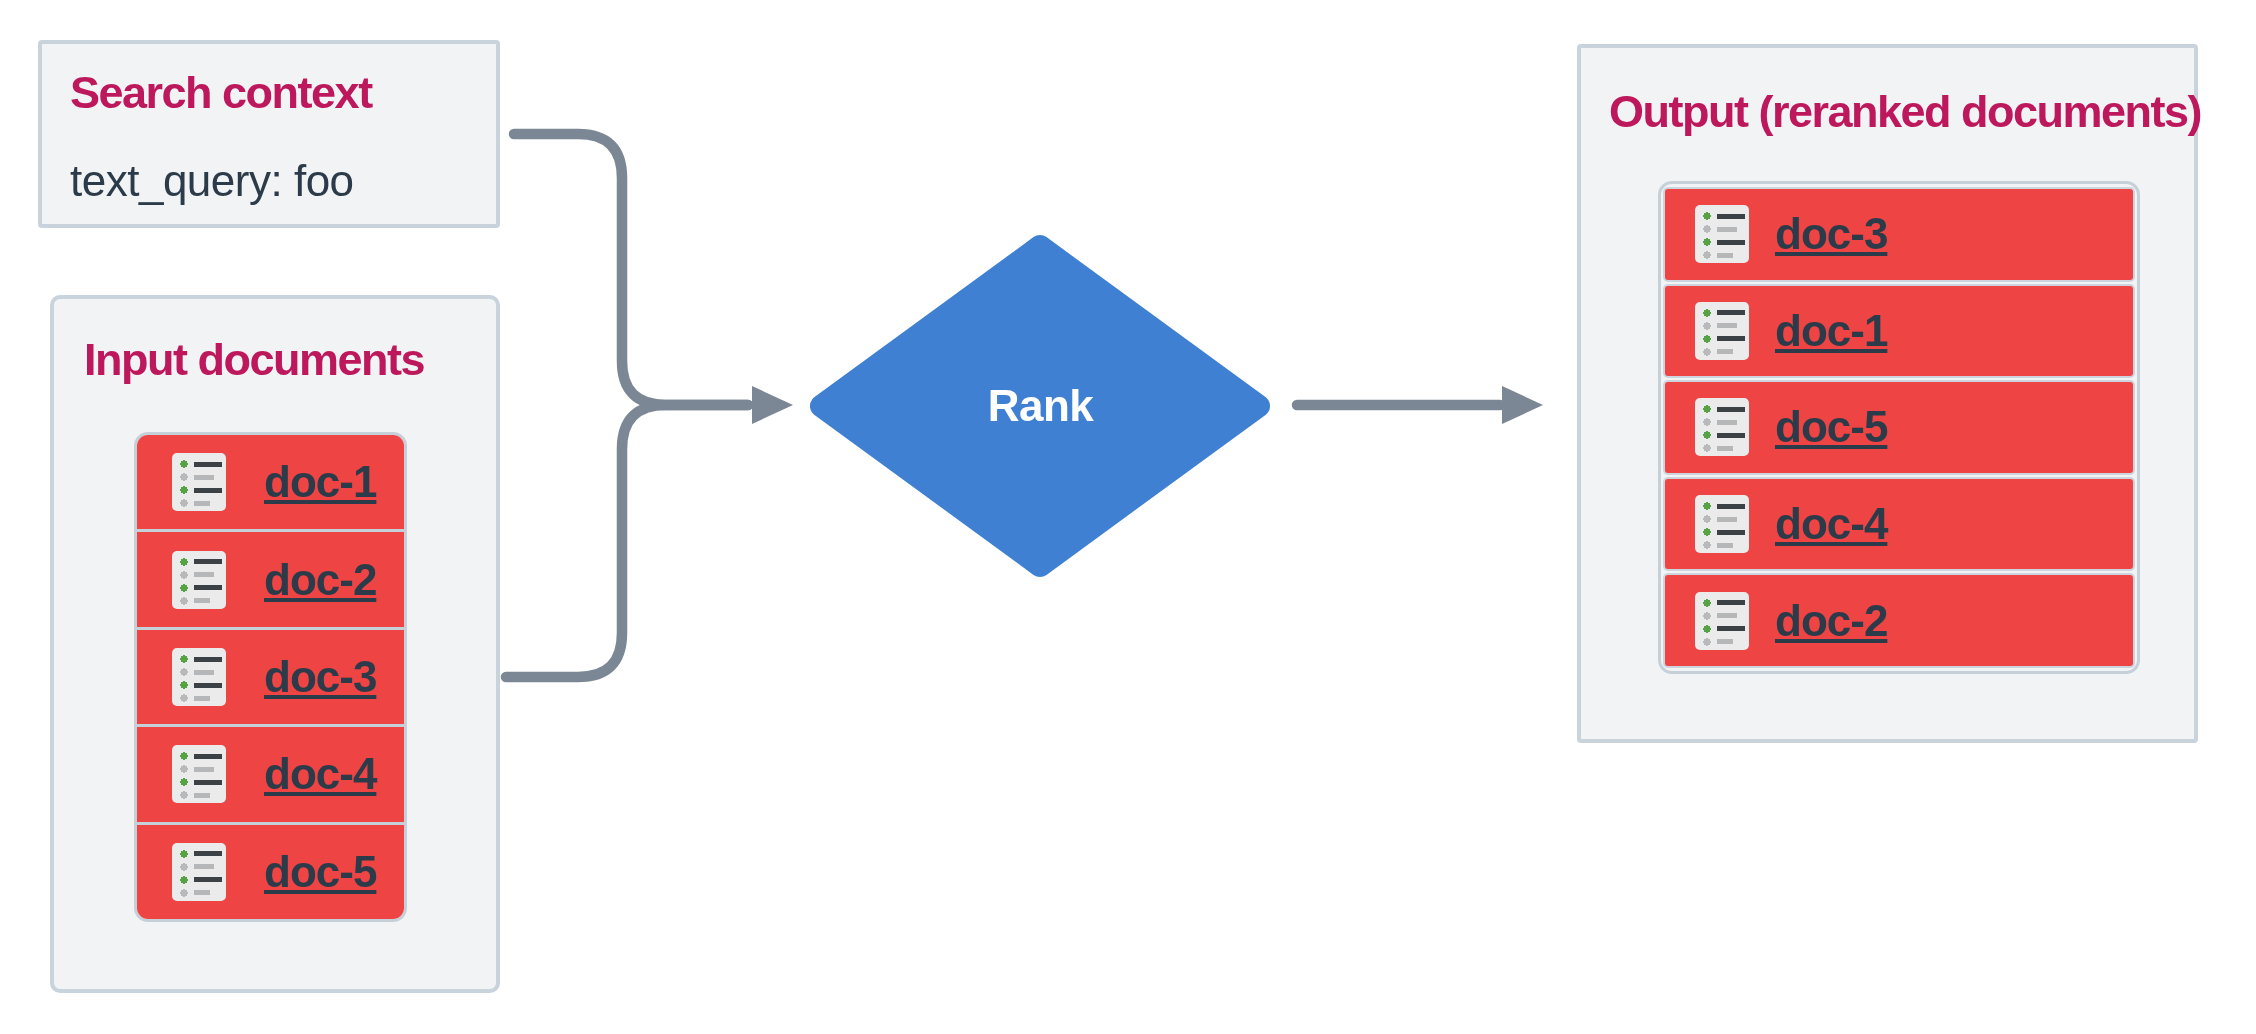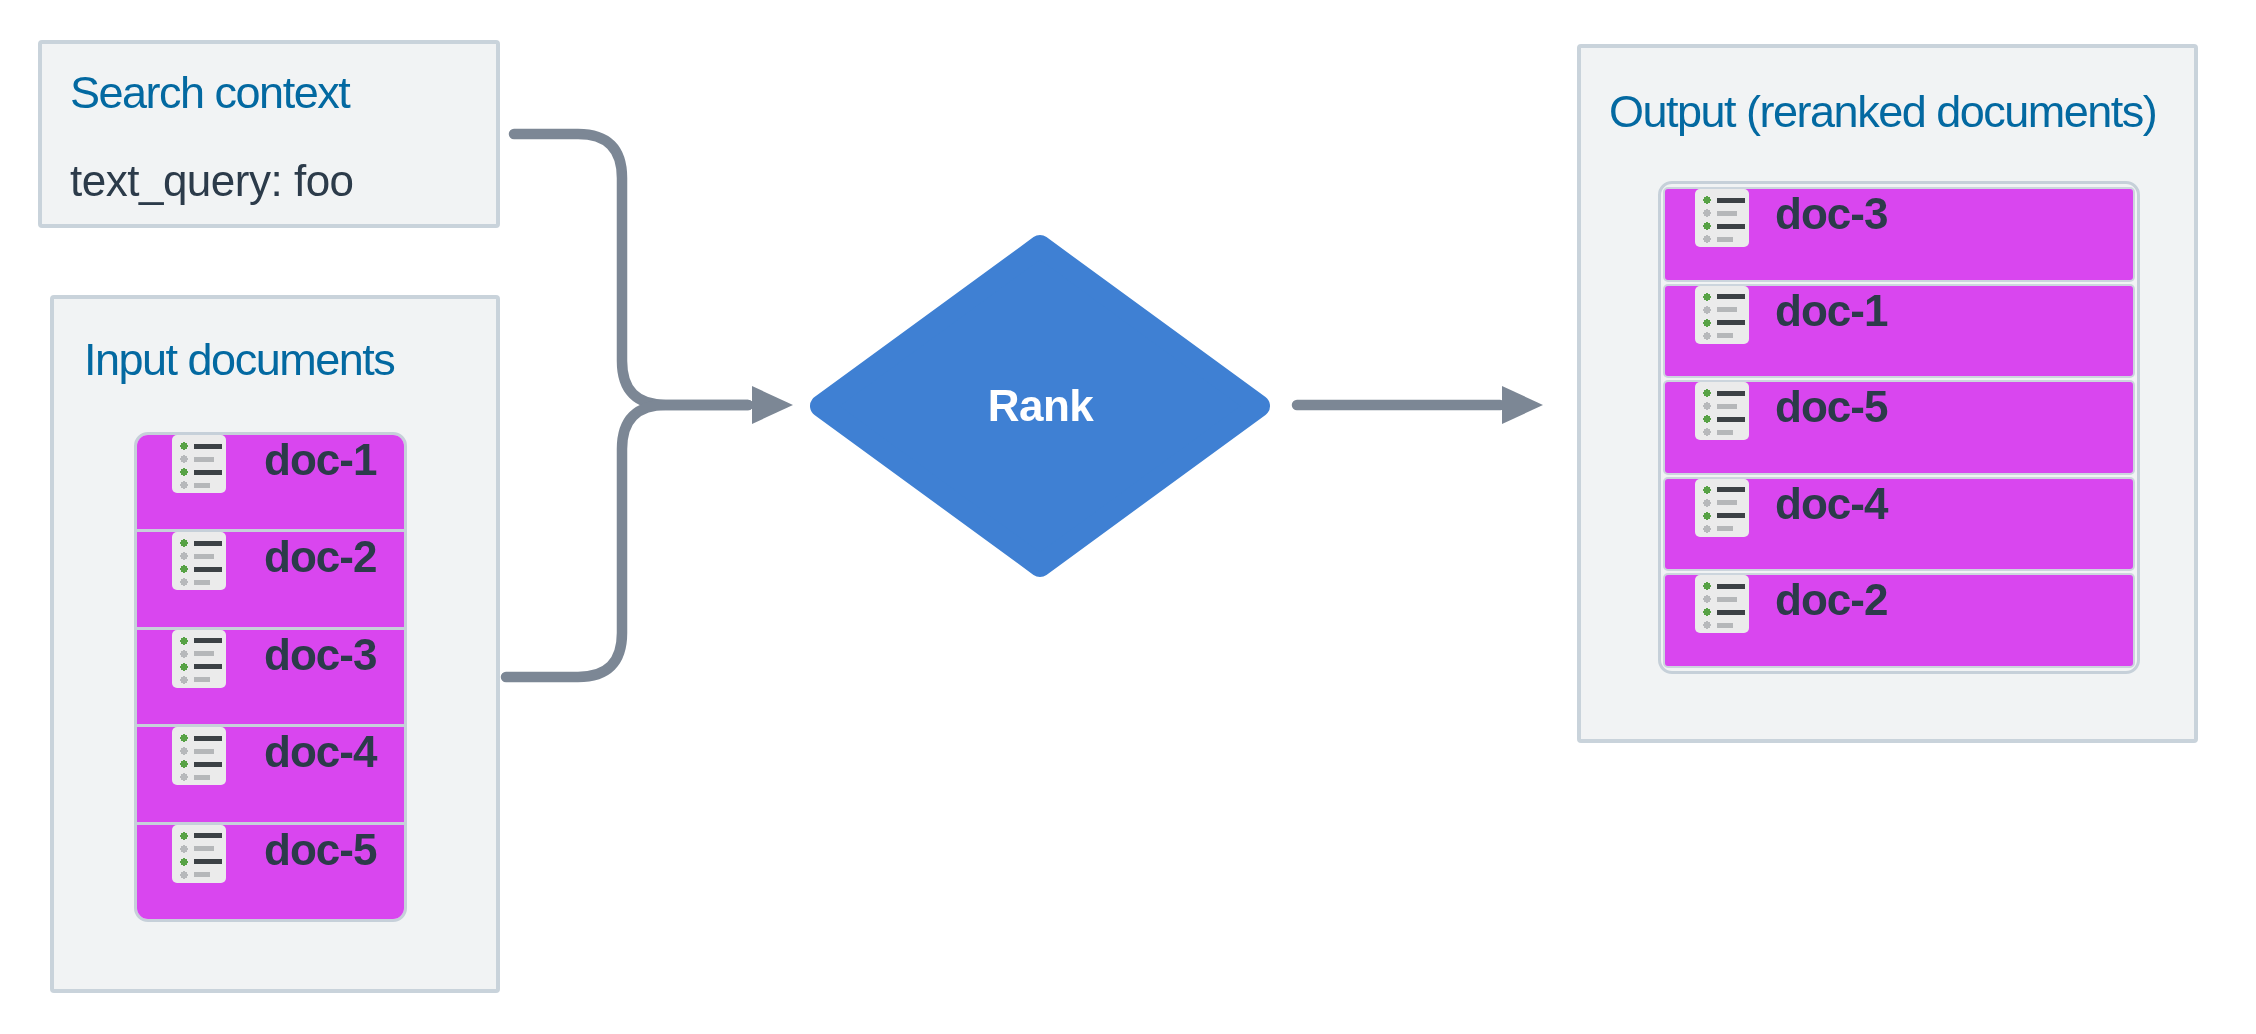--- a/index.html
+++ b/index.html
@@ -16,43 +16,44 @@
   .head{fill:#7c8795;stroke:none;}
   .diamond{fill:#3f80d3;stroke:#3f80d3;stroke-width:22;stroke-linejoin:round;}
 
   
   .box{
     position:absolute;background:#f1f3f4;
     border:4px solid #c9d3db;border-radius:4px;box-sizing:border-box;
   }
   .box-title{
     position:absolute;white-space:nowrap;
-    font-size:45px;font-weight:400;letter-spacing:-1.5px;color:#0369a1;
+    font-size:45px;font-weight:700;letter-spacing:-1.5px;color:#be185d;
     line-height:54px;
   }
   .search-box{left:38px;top:40px;width:462px;height:188px;}
   .query-text{
     position:absolute;left:28px;top:110px;white-space:nowrap;
     font-size:44px;font-weight:400;letter-spacing:-0.5px;color:#2c3b4a;line-height:54px;
   }
-  .input-box{left:50px;top:295px;width:450px;height:698px;}
+  .input-box{left:50px;top:295px;width:450px;height:698px;border-radius:10px;}
   .output-box{left:1549px;top:44px;width:621px;height:699px;margin-left:28px;}
 
   
   .doc-list{
     position:absolute;box-sizing:border-box;
     border:3px solid #c6d0d9;border-radius:14px;
     display:flex;flex-direction:column;overflow:hidden;background:#f5f6f8;
   }
   .input-list{left:80px;top:133px;width:273px;height:490px;}
   .output-list{left:77px;top:133px;width:482px;height:493px;padding:2px;background:#f1f3f4;}
 
   .doc-row{
-    flex:1;display:flex;align-items:flex-start;background:#d946ef;box-sizing:border-box;
+    flex:1;display:flex;align-items:center;background:#ef4444;box-sizing:border-box;
     padding-left:35px;
+    text-decoration:underline;
   }
   .input-list .doc-row + .doc-row{border-top:3px solid #c6d0d9;}
   .output-list .doc-row{
     border:2px solid #ccd5dd;border-radius:5px;margin:1px 0;padding-left:30px;
   }
 
   .doc-label{
     font-size:44px;font-weight:700;letter-spacing:-1px;color:#2c3b4a;white-space:nowrap;
   }
   .input-list .doc-label{margin-left:38px;}

